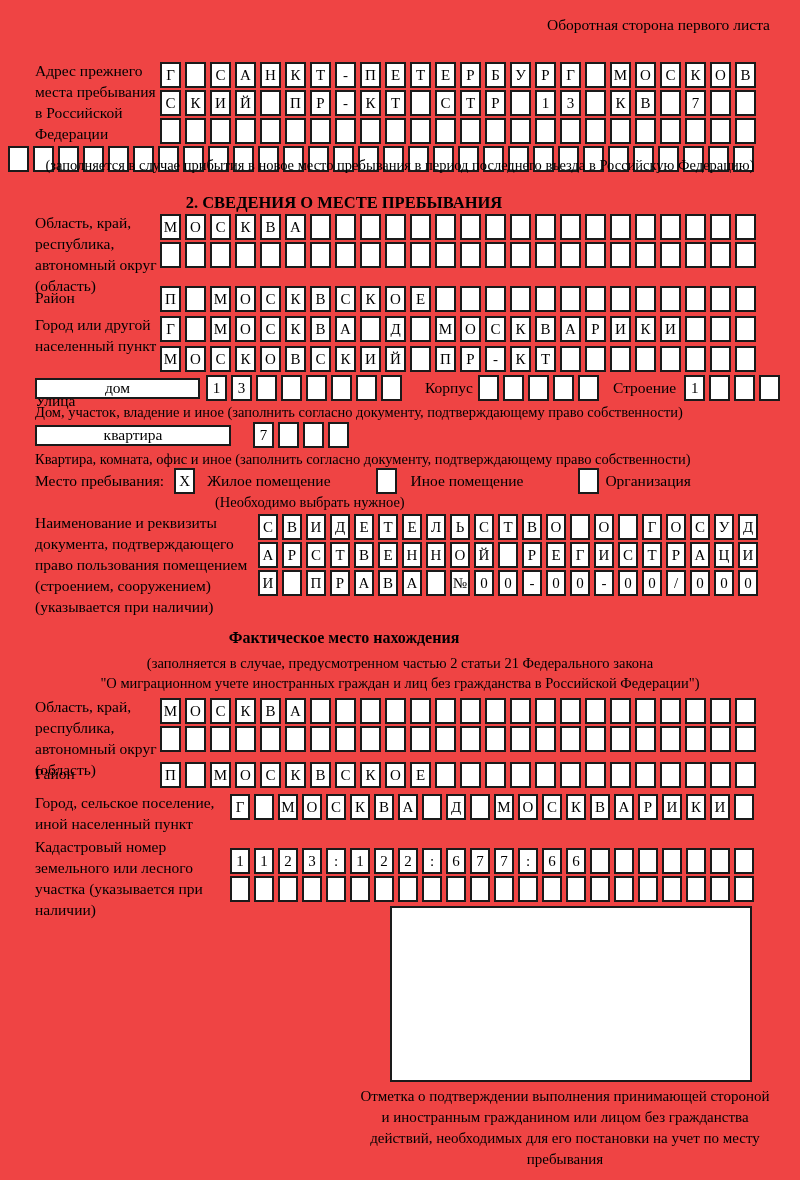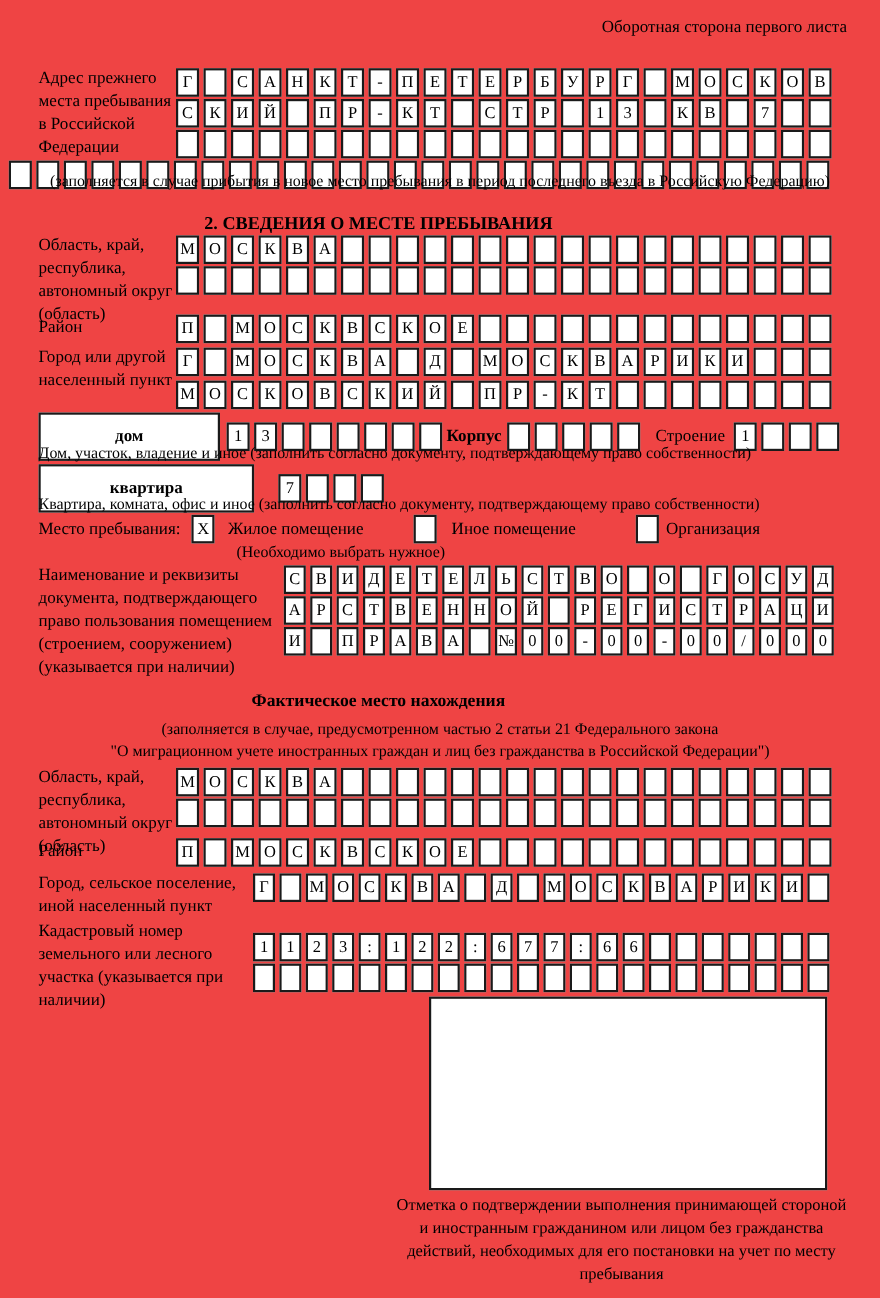--- a/index.html
+++ b/index.html
@@ -35,23 +35,23 @@
   }
   .heading {
     position:absolute; left:0; width:688px; text-align:center;
     font-size:16.5px; font-weight:bold;
   }
   .inline-row {
     position:absolute; display:flex; align-items:center;
     font-size:15.5px;
   }
   .bigbox {
-    flex:none; height:44px; border:2px solid #1a1a1a;
+    flex:none; height:21px; border:2px solid #1a1a1a;
     display:flex; align-items:center; justify-content:center;
-    font-size:15.5px; background:#fff;font-weight:bold;
+    font-size:15.5px; background:#fff;
   }
   .note-left { position:absolute; left:35px; font-size:14.5px; }
   .stamp-box {
     position:absolute; left:390px; top:906px;
     width:362px; height:176px;
     border:2px solid #1a1a1a; background:#fff;
   }
   .stamp-caption {
     position:absolute; left:360px; top:1086px; width:410px;
     text-align:center; font-size:15px; line-height:21px;
@@ -323,21 +323,21 @@
     <div class="cells" style="position:static; margin-left:6px;">
         <div class="cell">1</div>
         <div class="cell">3</div>
         <div class="cell"></div>
         <div class="cell"></div>
         <div class="cell"></div>
         <div class="cell"></div>
         <div class="cell"></div>
         <div class="cell"></div>
       </div>
-    <span style="margin-left:4px;font-weight:bold;">Корпус</span>
+    <span style="margin-left:23px;">Корпус</span>
     <div class="cells" style="position:static; margin-left:5px;">
         <div class="cell"></div>
         <div class="cell"></div>
         <div class="cell"></div>
         <div class="cell"></div>
         <div class="cell"></div>
       </div>
     <span style="margin-left:14px;">Строение</span>
     <div class="cells" style="position:static; margin-left:8px;">
         <div class="cell">1</div>

